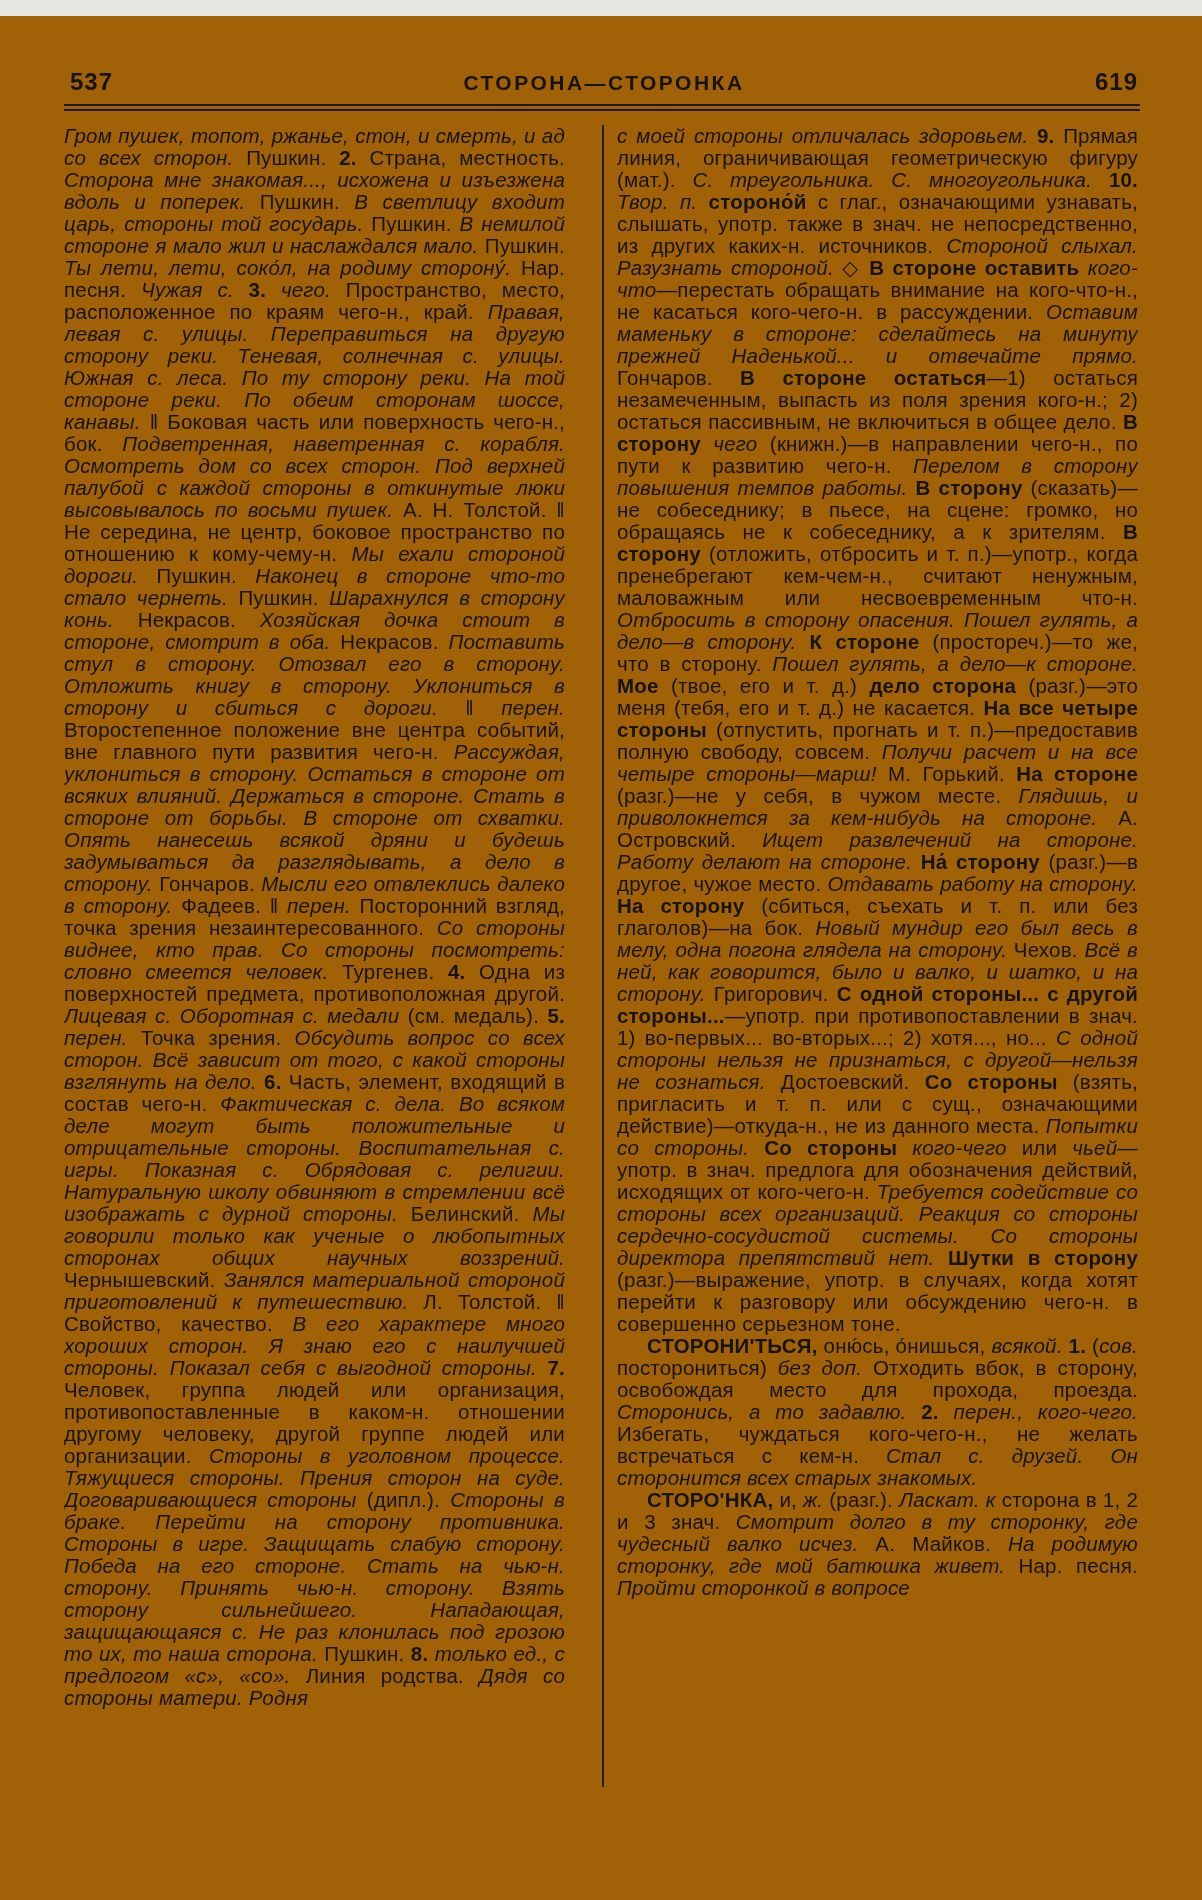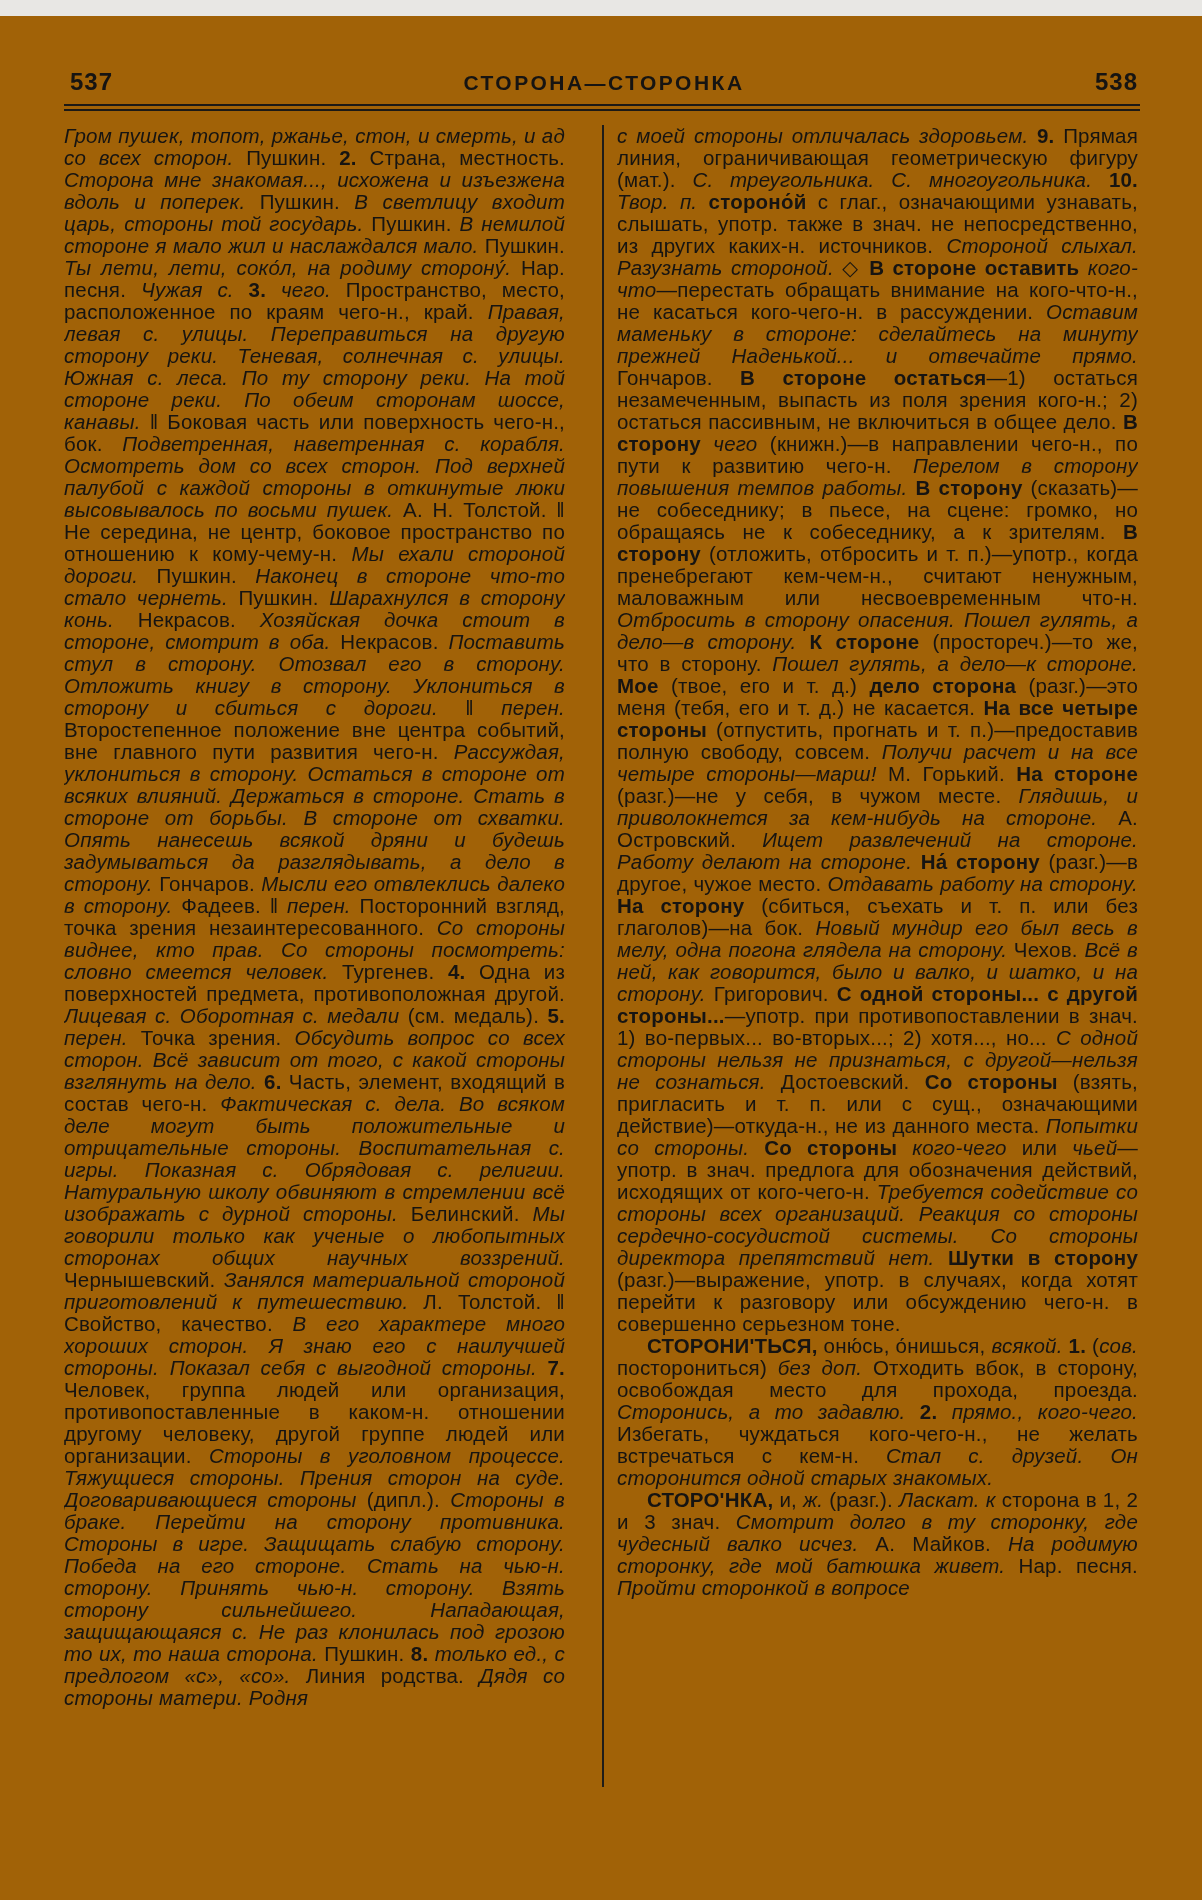--- a/index.html
+++ b/index.html
@@ -49,29 +49,29 @@
   .para b{font-weight:bold;}
   .para i{font-style:italic;}
 </style>
 </head>
 <body>
 
 <div class="page">
   <div class="running-header">
     <span class="page-num">537</span>
     <span class="head-title">СТОРОНА—СТОРОНКА</span>
-    <span class="page-num">538</span>
+    <span class="page-num">619</span>
   </div>
 
   <div class="head-rule"></div>
 
   <div class="columns">
     <div class="col col-left">
         <p class="para"><i>Гром пушек, топот, ржанье, стон, и смерть, и ад со всех сторон.</i> Пушкин. <b>2.</b> Страна, местность. <i>Сторона мне знакомая..., исхожена и изъезжена вдоль и поперек.</i> Пушкин. <i>В светлицу входит царь, стороны той государь.</i> Пушкин. <i>В немилой стороне я мало жил и наслаждался мало.</i> Пушкин. <i>Ты лети, лети, соко́л, на родиму сторону́.</i> Нар. песня. <i>Чужая с.</i> <b>3.</b> <i>чего.</i> Пространство, место, расположенное по краям чего-н., край. <i>Правая, левая с. улицы. Переправиться на другую сторону реки. Теневая, солнечная с. улицы. Южная с. леса. По ту сторону реки. На той стороне реки. По обеим сторонам шоссе, канавы.</i> ‖ Боковая часть или поверхность чего-н., бок. <i>Подветренная, наветренная с. корабля. Осмотреть дом со всех сторон. Под верхней палубой с каждой стороны в откинутые люки высовывалось по восьми пушек.</i> А. Н. Толстой. ‖ Не середина, не центр, боковое пространство по отношению к кому-чему-н. <i>Мы ехали стороной дороги.</i> Пушкин. <i>Наконец в стороне что-то стало чернеть.</i> Пушкин. <i>Шарахнулся в сторону конь.</i> Некрасов. <i>Хозяйская дочка стоит в стороне, смотрит в оба.</i> Некрасов. <i>Поставить стул в сторону. Отозвал его в сторону. Отложить книгу в сторону. Уклониться в сторону и сбиться с дороги.</i> ‖ <i>перен.</i> Второстепенное положение вне центра событий, вне главного пути развития чего-н. <i>Рассуждая, уклониться в сторону. Остаться в стороне от всяких влияний. Держаться в стороне. Стать в стороне от борьбы. В стороне от схватки. Опять нанесешь всякой дряни и будешь задумываться да разглядывать, а дело в сторону.</i> Гончаров. <i>Мысли его отвлеклись далеко в сторону.</i> Фадеев. ‖ <i>перен.</i> Посторонний взгляд, точка зрения незаинтересованного. <i>Со стороны виднее, кто прав. Со стороны посмотреть: словно смеется человек.</i> Тургенев. <b>4.</b> Одна из поверхностей предмета, противоположная другой. <i>Лицевая с. Оборотная с. медали</i> (см. медаль). <b>5.</b> <i>перен.</i> Точка зрения. <i>Обсудить вопрос со всех сторон. Всё зависит от того, с какой стороны взглянуть на дело.</i> <b>6.</b> Часть, элемент, входящий в состав чего-н. <i>Фактическая с. дела. Во всяком деле могут быть положительные и отрицательные стороны. Воспитательная с. игры. Показная с. Обрядовая с. религии. Натуральную школу обвиняют в стремлении всё изображать с дурной стороны.</i> Белинский. <i>Мы говорили только как ученые о любопытных сторонах общих научных воззрений.</i> Чернышевский. <i>Занялся материальной стороной приготовлений к путешествию.</i> Л. Толстой. ‖ Свойство, качество. <i>В его характере много хороших сторон. Я знаю его с наилучшей стороны. Показал себя с выгодной стороны.</i> <b>7.</b> Человек, группа людей или организация, противопоставленные в каком-н. отношении другому человеку, другой группе людей или организации. <i>Стороны в уголовном процессе. Тяжущиеся стороны. Прения сторон на суде. Договаривающиеся стороны</i> (дипл.). <i>Стороны в браке. Перейти на сторону противника. Стороны в игре. Защищать слабую сторону. Победа на его стороне. Стать на чью-н. сторону. Принять чью-н. сторону. Взять сторону сильнейшего. Нападающая, защищающаяся с. Не раз клонилась под грозою то их, то наша сторона.</i> Пушкин. <b>8.</b> <i>только ед., с предлогом «с», «со».</i> Линия родства. <i>Дядя со стороны матери. Родня</i></p>
       </div>
     <div class="col-divider"></div>
     <div class="col col-right">
         <p class="para"><i>с моей стороны отличалась здоровьем.</i> <b>9.</b> Прямая линия, ограничивающая геометрическую фигуру (мат.). <i>С. треугольника. С. многоугольника.</i> <b>10.</b> <i>Твор. п.</i> <b>стороно́й</b> с глаг., означающими узнавать, слышать, употр. также в знач. не непосредственно, из других каких-н. источников. <i>Стороной слыхал. Разузнать стороной.</i> ◇ <b>В стороне оставить</b> <i>кого-что</i>—перестать обращать внимание на кого-что-н., не касаться кого-чего-н. в рассуждении. <i>Оставим маменьку в стороне: сделайтесь на минуту прежней Наденькой... и отвечайте прямо.</i> Гончаров. <b>В стороне остаться</b>—1) остаться незамеченным, выпасть из поля зрения кого-н.; 2) остаться пассивным, не включиться в общее дело. <b>В сторону</b> <i>чего</i> (книжн.)—в направлении чего-н., по пути к развитию чего-н. <i>Перелом в сторону повышения темпов работы.</i> <b>В сторону</b> (сказать)—не собеседнику; в пьесе, на сцене: громко, но обращаясь не к собеседнику, а к зрителям. <b>В сторону</b> (отложить, отбросить и т. п.)—употр., когда пренебрегают кем-чем-н., считают ненужным, маловажным или несвоевременным что-н. <i>Отбросить в сторону опасения. Пошел гулять, а дело—в сторону.</i> <b>К стороне</b> (простореч.)—то же, что в сторону. <i>Пошел гулять, а дело—к стороне.</i> <b>Мое</b> (твое, его и т. д.) <b>дело сторона</b> (разг.)—это меня (тебя, его и т. д.) не касается. <b>На все четыре стороны</b> (отпустить, прогнать и т. п.)—предоставив полную свободу, совсем. <i>Получи расчет и на все четыре стороны—марш!</i> М. Горький. <b>На стороне</b> (разг.)—не у себя, в чужом месте. <i>Глядишь, и приволокнется за кем-нибудь на стороне.</i> А. Островский. <i>Ищет развлечений на стороне. Работу делают на стороне.</i> <b>На́ сторону</b> (разг.)—в другое, чужое место. <i>Отдавать работу на сторону.</i> <b>На сторону</b> (сбиться, съехать и т. п. или без глаголов)—на бок. <i>Новый мундир его был весь в мелу, одна погона глядела на сторону.</i> Чехов. <i>Всё в ней, как говорится, было и валко, и шатко, и на сторону.</i> Григорович. <b>С одной стороны... с другой стороны...</b>—употр. при противопоставлении в знач. 1) во-первых... во-вторых...; 2) хотя..., но... <i>С одной стороны нельзя не признаться, с другой—нельзя не сознаться.</i> Достоевский. <b>Со стороны</b> (взять, пригласить и т. п. или с сущ., означающими действие)—откуда-н., не из данного места. <i>Попытки со стороны.</i> <b>Со стороны</b> <i>кого-чего</i> или <i>чьей</i>—употр. в знач. предлога для обозначения действий, исходящих от кого-чего-н. <i>Требуется содействие со стороны всех организаций. Реакция со стороны сердечно-сосудистой системы. Со стороны директора препятствий нет.</i> <b>Шутки в сторону</b> (разг.)—выражение, употр. в случаях, когда хотят перейти к разговору или обсуждению чего-н. в совершенно серьезном тоне.</p>
-        <p class="para indent"><b>СТОРОНИ'ТЬСЯ,</b> оню́сь, о́нишься, <i>всякой.</i> <b>1.</b> (<i>сов.</i> посторониться) <i>без доп.</i> Отходить вбок, в сторону, освобождая место для прохода, проезда. <i>Сторонись, а то задавлю.</i> <b>2.</b> <i>прямо., кого-чего.</i> Избегать, чуждаться кого-чего-н., не желать встречаться с кем-н. <i>Стал с. друзей. Он сторонится одной старых знакомых.</i></p>
+        <p class="para indent"><b>СТОРОНИ'ТЬСЯ,</b> оню́сь, о́нишься, <i>всякой.</i> <b>1.</b> (<i>сов.</i> посторониться) <i>без доп.</i> Отходить вбок, в сторону, освобождая место для прохода, проезда. <i>Сторонись, а то задавлю.</i> <b>2.</b> <i>перен., кого-чего.</i> Избегать, чуждаться кого-чего-н., не желать встречаться с кем-н. <i>Стал с. друзей. Он сторонится всех старых знакомых.</i></p>
         <p class="para indent"><b>СТОРО'НКА,</b> и, <i>ж.</i> (разг.). <i>Ласкат. к</i> сторона в 1, 2 и 3 знач. <i>Смотрит долго в ту сторонку, где чудесный валко исчез.</i> А. Майков. <i>На родимую сторонку, где мой батюшка живет.</i> Нар. песня. <i>Пройти сторонкой в вопросе</i></p>
       </div>
   </div>
 </div>
 
 </body></html>

